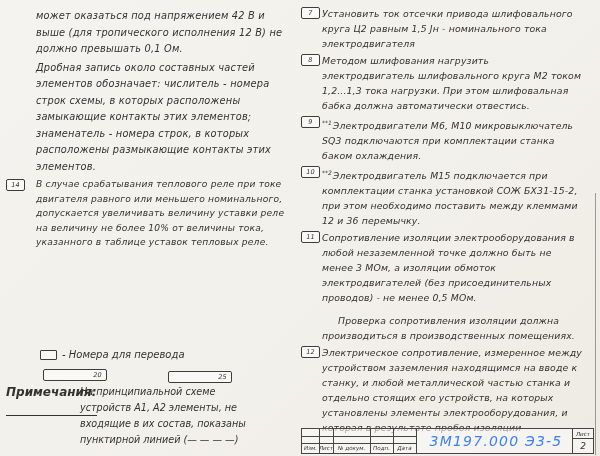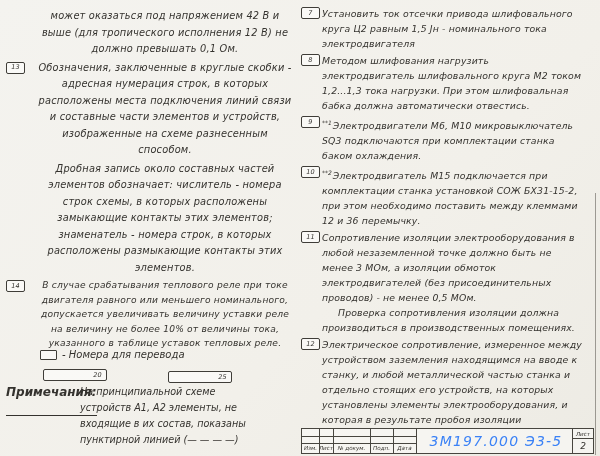--- a/index.html
+++ b/index.html
@@ -3,34 +3,34 @@
 <meta charset="utf-8">
 <style>
   html,body{margin:0;padding:0;}
   body{
     width:600px;height:456px;overflow:hidden;position:relative;
     background:linear-gradient(135deg,#f4f3ef 0%,#f2f0ea 60%,#edebe4 100%);
     font-family:"DejaVu Sans",sans-serif;font-style:italic;color:#34322e;
   }
   .page{position:absolute;top:0;left:0;width:600px;height:456px;}
   
-  .col-left{position:absolute;left:36px;top:8px;width:258px;font-size:9.8px;line-height:16.5px;letter-spacing:.2px;text-align:center;}
+  .col-left{position:absolute;left:36px;top:8px;width:258px;font-size:9.8px;line-height:16.5px;letter-spacing:.2px;}
   .col-right{position:absolute;left:322px;top:6px;width:260px;font-size:9.3px;line-height:15px;letter-spacing:.15px;}
   .item{position:relative;margin:0 0 2px 0;}
   .marker{
     position:absolute;display:inline-flex;align-items:center;justify-content:center;
     min-width:13px;height:10px;padding:0 2px;border:1px solid #3f3d38;border-radius:2px;
     font-size:6.5px;font-style:italic;background:rgba(255,255,255,.55);color:#34322e;
   }
   .item .marker{left:-30px;top:2px;}
   .col-right .item .marker{left:-21px;top:1px;}
   .para{margin:0 0 2px 0;}
   .small{font-size:9.1px;line-height:14.5px;}
   sup.fnote{font-size:6px;letter-spacing:0;margin-right:1px;vertical-align:super;}
-  .indent1{text-indent:16px;}
+  .indent1{text-indent:16px;margin-top:8px;}
   
   .legend-row{position:absolute;left:40px;top:349px;font-size:10px;}
   .legend-box{display:inline-block;width:15px;height:8px;border:1px solid #3f3d38;border-radius:1px;vertical-align:middle;margin-right:5px;background:rgba(255,255,255,.5);}
   .marker-abs{position:absolute;padding-left:47px;}
   .m20{left:43px;top:369px;}
   .m21{left:168px;top:371px;}
   .notes-label{position:absolute;left:6px;top:385px;font-size:12px;border-bottom:1px solid #34322e;padding-bottom:16px;font-weight:bold;}
   .notes-text{position:absolute;left:80px;top:384px;width:172px;font-size:9.6px;line-height:16px;}
   
   .edge-right{position:absolute;left:595px;top:193px;width:1px;height:262px;background:#57544d;opacity:.55;}
@@ -47,24 +47,20 @@
   .tb-sheetbox .num{position:absolute;bottom:0;left:0;width:100%;height:14px;display:flex;align-items:center;justify-content:center;font-size:9px;}
 </style>
 </head>
 <body>
 
 <div class="page">
 
   <div class="col-left">
     <div class="para">может оказаться под напряжением 42 В и выше (для тропического исполнения 12 В) не должно превышать 0,1 Ом.</div>
 
-    <div class="item">
-      <span class="marker">13</span>
-      <span>Обозначения, заключенные в круглые скобки - адресная нумерация строк, в которых расположены места подключения линий связи и составные части элементов и устройств, изображенные на схеме разнесенным способом.</span>
-    </div>
 
     <div class="para">Дробная запись около составных частей элементов обозначает: числитель - номера строк схемы, в которых расположены замыкающие контакты этих элементов; знаменатель - номера строк, в которых расположены размыкающие контакты этих элементов.</div>
 
     <div class="item small">
       <span class="marker">14</span>
       <span>В случае срабатывания теплового реле при токе двигателя равного или меньшего номинального, допускается увеличивать величину уставки реле на величину не более 10% от величины тока, указанного в таблице уставок тепловых реле.</span>
     </div>
   </div>
 
   <div class="legend-row">

